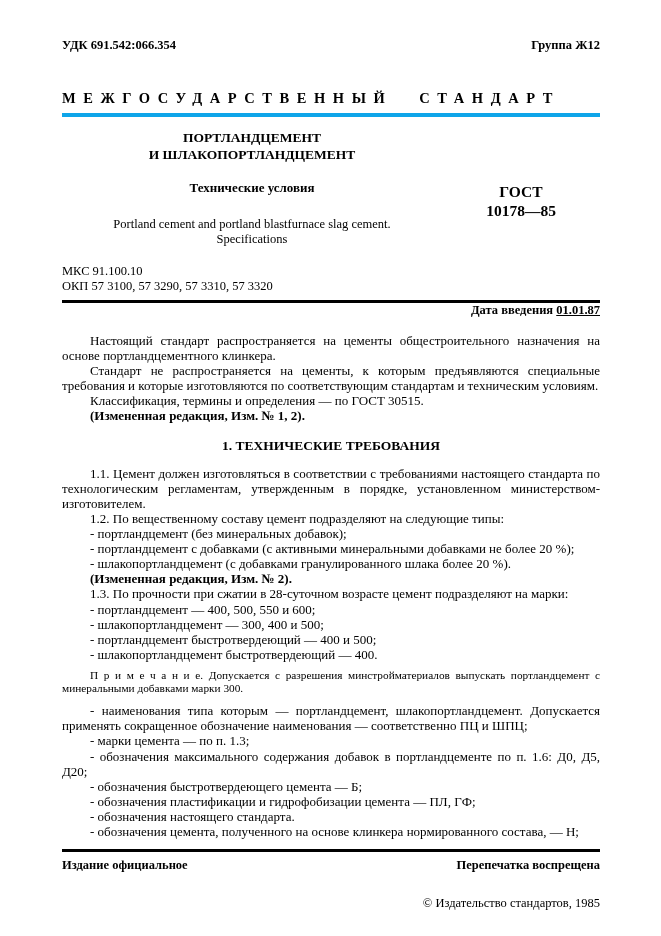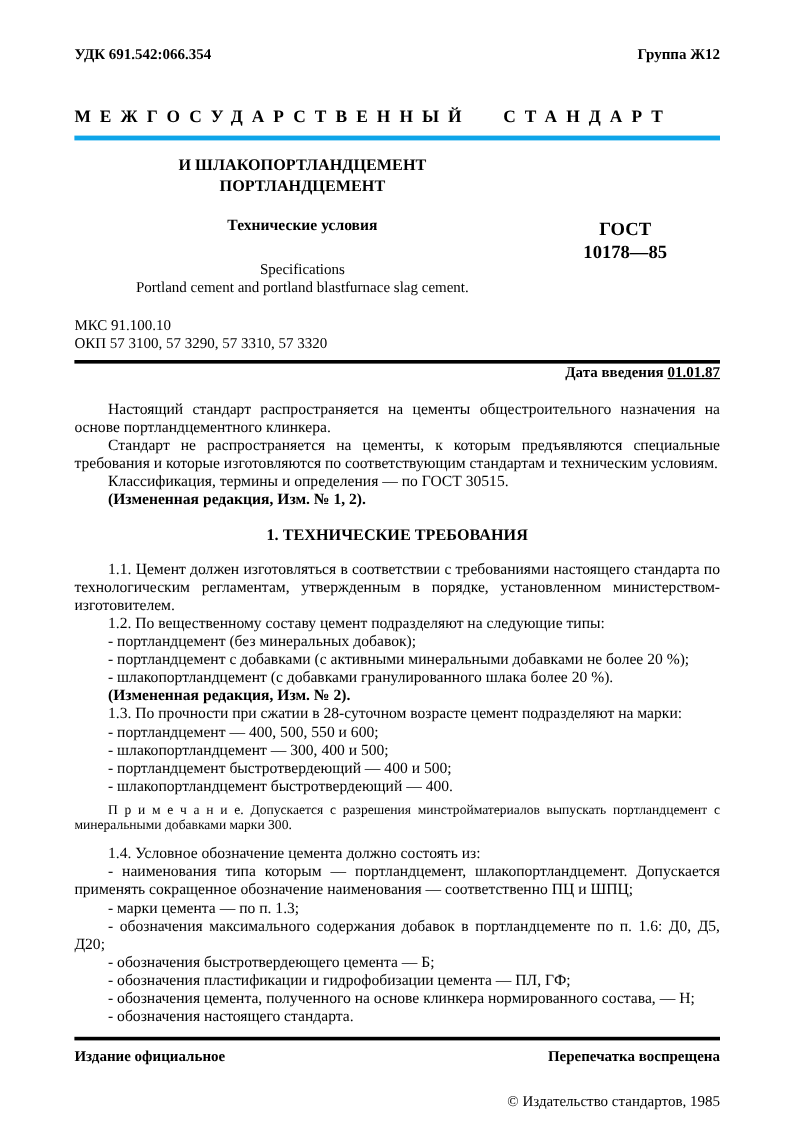--- a/index.html
+++ b/index.html
@@ -90,26 +90,26 @@
 
   <div class="hdr-row">
     <span>УДК 691.542:066.354</span>
     <span>Группа Ж12</span>
   </div>
 
   <div class="std-type">МЕЖГОСУДАРСТВЕННЫЙ СТАНДАРТ</div>
 
   <div class="title-wrap">
     <div class="title-left">
+      <div class="t-ru">ПОРТЛАНДЦЕМЕНТ</div>
       <div class="t-ru">И ШЛАКОПОРТЛАНДЦЕМЕНТ</div>
-      <div class="t-ru">ПОРТЛАНДЦЕМЕНТ</div>
       <div class="subtitle">Технические условия</div>
       <div class="title-en">
+        <div>Portland cement and portland blastfurnace slag cement.</div>
         <div>Specifications</div>
-        <div>Portland cement and portland blastfurnace slag cement.</div>
       </div>
     </div>
     <div class="gost-block">
       <div>ГОСТ</div>
       <div>10178—85</div>
     </div>
   </div>
 
   <div class="codes">
     <div>МКС 91.100.10</div>
@@ -139,28 +139,27 @@
     <div class="p">- шлакопортландцемент (с добавками гранулированного шлака более 20 %).</div>
     <div class="p b">(Измененная редакция, Изм. № 2).</div>
     <div class="p">1.3. По прочности при сжатии в 28-суточном возрасте цемент подразделяют на марки:</div>
     <div class="p">- портландцемент — 400, 500, 550 и 600;</div>
     <div class="p">- шлакопортландцемент — 300, 400 и 500;</div>
     <div class="p">- портландцемент быстротвердеющий — 400 и 500;</div>
     <div class="p">- шлакопортландцемент быстротвердеющий — 400.</div>
 
     <div class="note">П р и м е ч а н и е. Допускается с разрешения минстройматериалов выпускать портландцемент с минеральными добавками марки 300.</div>
 
-    <div class="p">1.4. Условное обозначение цемента должно состоять из:</div>
     <div class="p">- наименования типа которым — портландцемент, шлакопортландцемент. Допускается применять сокращенное обозначение наименования — соответственно ПЦ и ШПЦ;</div>
     <div class="p">- марки цемента — по п. 1.3;</div>
     <div class="p">- обозначения максимального содержания добавок в портландцементе по п. 1.6: Д0, Д5, Д20;</div>
     <div class="p">- обозначения быстротвердеющего цемента — Б;</div>
     <div class="p">- обозначения пластификации и гидрофобизации цемента — ПЛ, ГФ;</div>
+    <div class="p">- обозначения настоящего стандарта.</div>
     <div class="p">- обозначения цемента, полученного на основе клинкера нормированного состава, — Н;</div>
-    <div class="p">- обозначения настоящего стандарта.</div>
   </div>
 
   <div class="foot-rule"></div>
 
   <div class="foot-row">
     <span>Издание официальное</span>
     <span>Перепечатка воспрещена</span>
   </div>
 
   <div class="copyrights">

